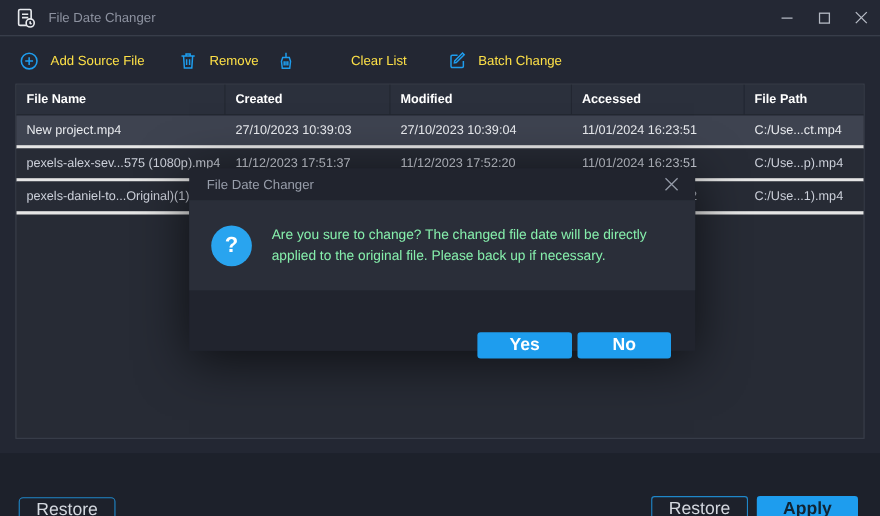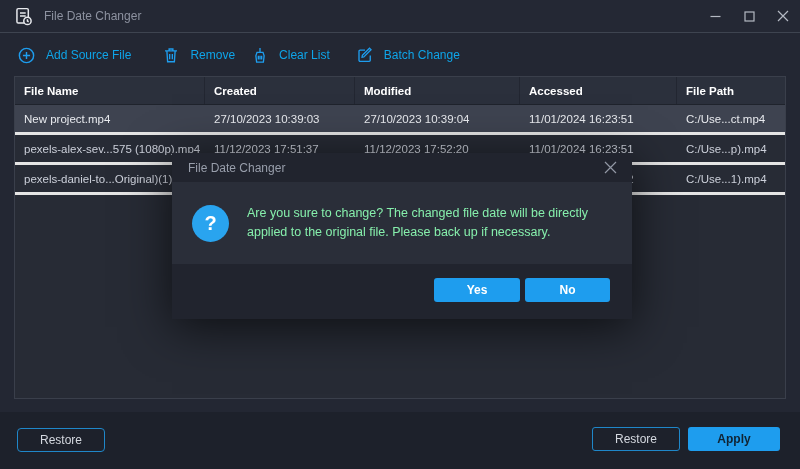--- a/index.html
+++ b/index.html
@@ -28,26 +28,26 @@
     color:#b4b9c3; cursor:pointer;
   }
 
   
   .toolbar {
     position:absolute; left:0; top:34px; right:0; height:42px;
     display:flex; align-items:center; padding-left:17px;
   }
   .tool-btn {
     display:flex; align-items:center;
-    color:#0ea5e9; font-size:12px; cursor:pointer;text-align:center;
+    color:#fde047; font-size:12px; cursor:pointer;text-align:center;
   }
   .tool-btn .t-icon { margin-right:10px; }
   .tb-add    { margin-right:31px; }
   .tb-remove { margin-right:16px; }
-  .tb-clear  { margin-right:26px; }
+  .tb-clear  { margin-right:37px;gap:40px; }
 
   
   .table-wrap {
     position:absolute; left:14px; top:76px; width:772px; height:323px;
     background:#272b35; border:1px solid #3a3f4b;
   }
   .thead {
     display:flex; height:28px;
     background:#2b303c; border-bottom:1px solid #1f232c;
   }
@@ -74,21 +74,21 @@
   .c-accessed { width:157px; }
   .c-path { width:106px; }
 
   
   .bottombar {
     position:absolute; left:0; top:412px; right:0; bottom:0;
     background:#1d212b;
   }
   .btn {
     display:flex; align-items:center; justify-content:center;
-    font-size:12px; border-radius:3px; cursor:pointer;
+    font-size:16px; border-radius:3px; cursor:pointer;margin-top:24px;
   }
   .btn-outline {
     border:1px solid #1f87c9; background:transparent; color:#d4d8df;text-align:right;
   }
   .btn-fill { background:#1e9dee; border:none; }
   .restore-btn { position:absolute; left:17px;  top:16px; width:88px; height:24px; border-radius:4px; }
   .cancel-btn  { position:absolute; left:592px; top:15px; width:88px; height:24px; }
   .apply-btn   { position:absolute; left:688px; top:15px; width:92px; height:24px; color:#102433; font-weight:bold; }
 
   

